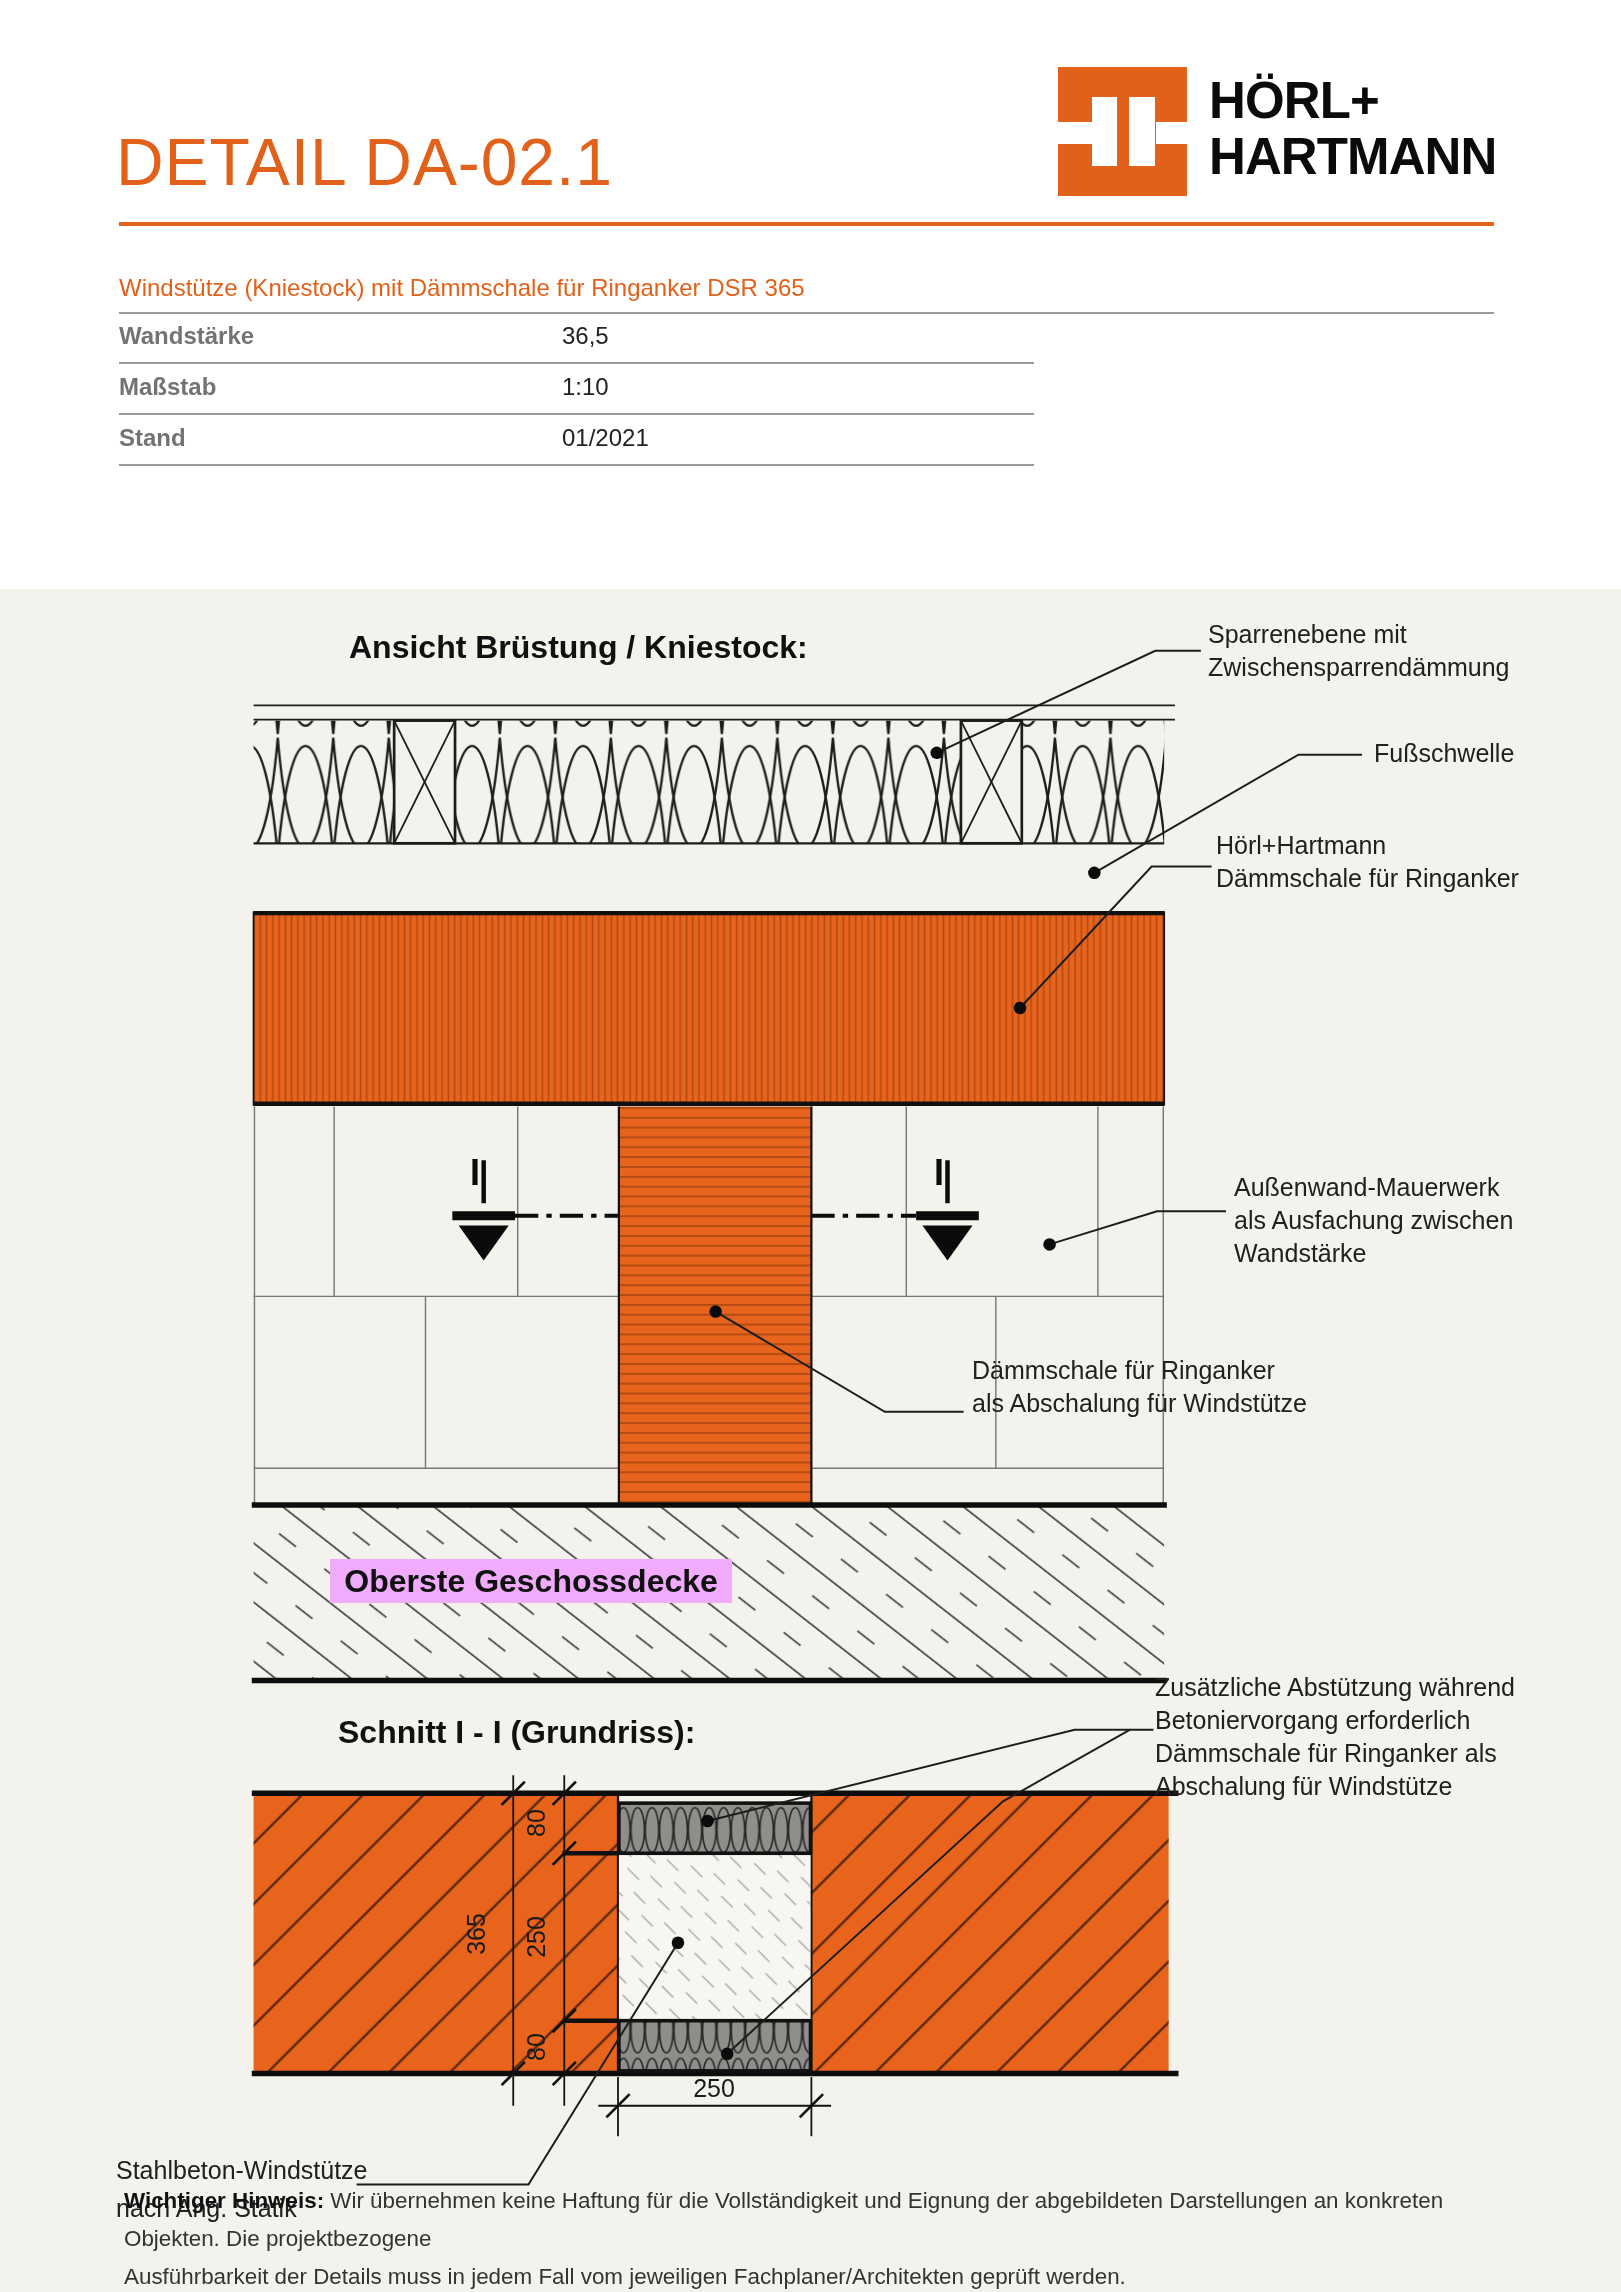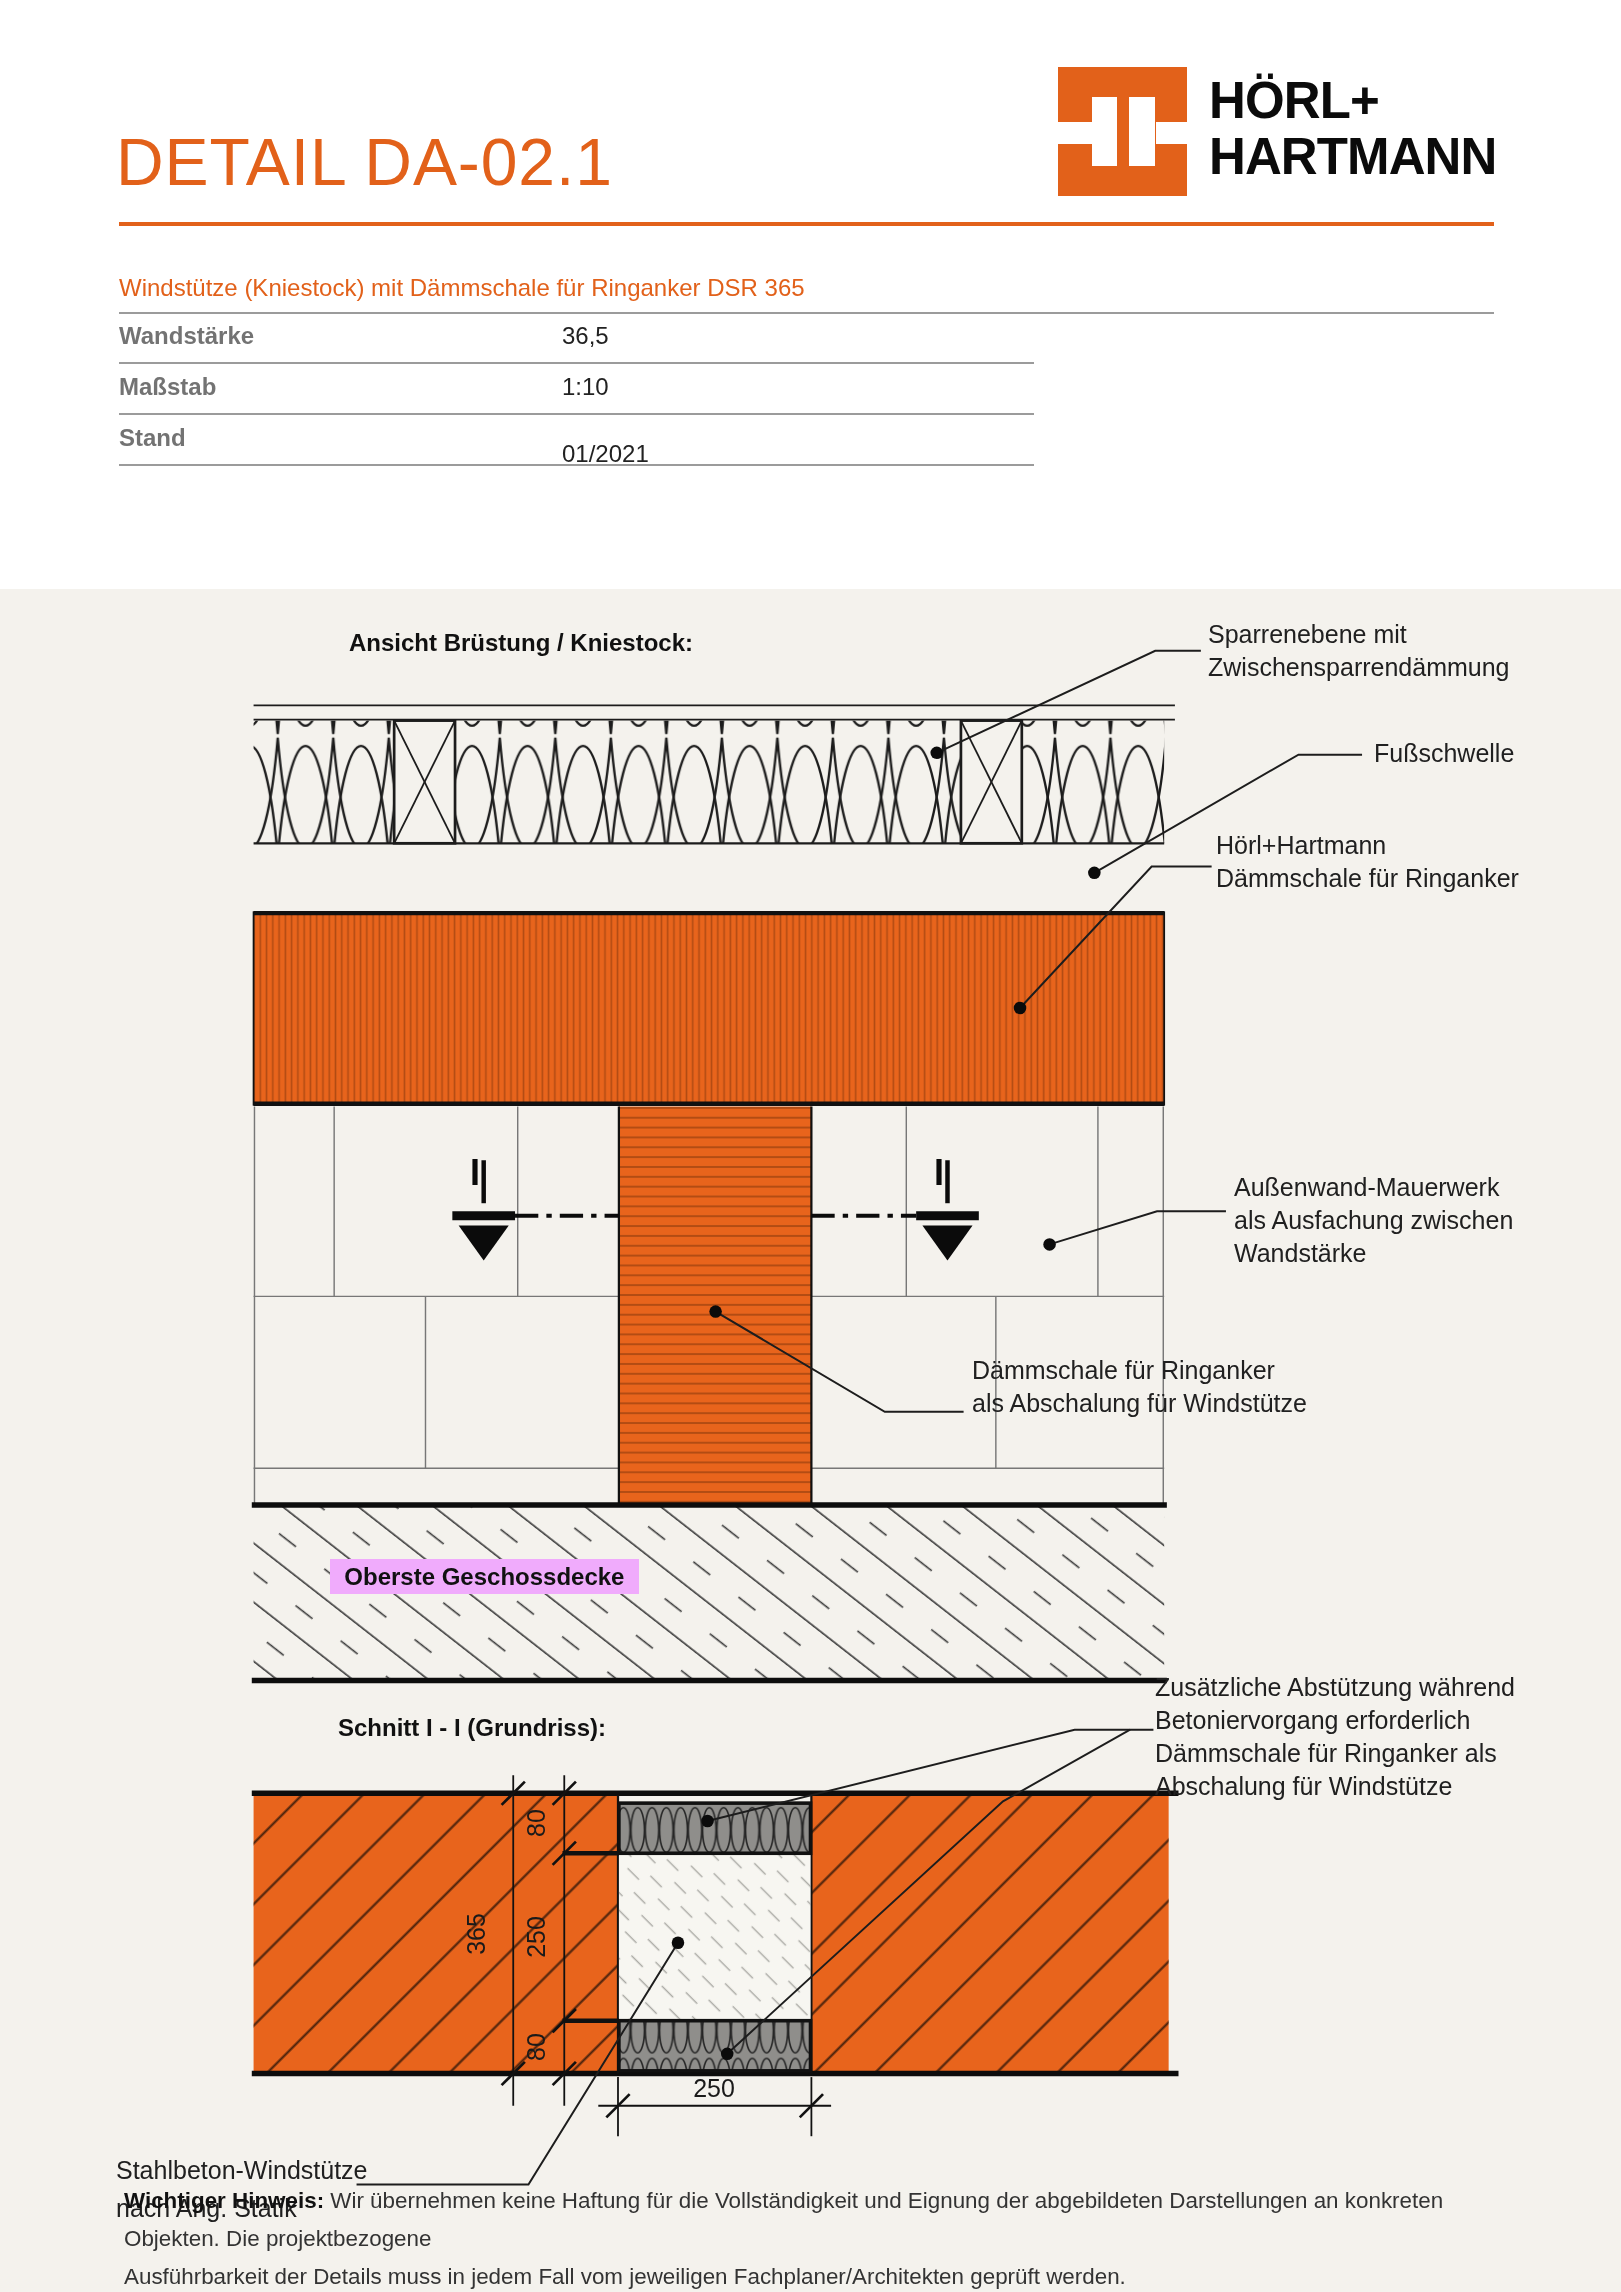--- a/index.html
+++ b/index.html
@@ -16,21 +16,21 @@
   #sub-rule{left:119px;top:312px;width:1375px;}
   .spec-label{font-size:24px;font-weight:bold;color:#737373;}
   .spec-value{font-size:24px;color:#222;}
   .row-rule{left:119px;width:915px;}
   
   #logo-mark{left:1058px;top:67px;width:129px;height:129px;background:#e2611a;}
   #logo-mark .cut{position:absolute;background:#ffffff;}
   #logo-text{left:1209px;top:73px;font-size:51px;line-height:56px;font-weight:bold;color:#0b0b0b;letter-spacing:-0.9px;}
   
   #sheet{left:0;top:589px;width:1621px;height:1703px;background:#f4f2ed;}
-  .draw-title{font-size:24px;font-weight:bold;color:#111;}
+  .draw-title{font-size:32px;font-weight:bold;color:#111;}
   .note{font-size:25px;line-height:33px;color:#202020;}
   .dim-rot{transform:translate(-50%,-50%) rotate(-90deg);font-size:25px;color:#1a1a1a;}
   .dim-h{transform:translate(-50%,0);font-size:25px;color:#1a1a1a;}
   .marker-letter{font-size:36px;font-weight:bold;color:#0b0b0b;}
   #deck-label{background:#f0abfc;padding:3.6px 14.3px;}
   
   #footer{left:124px;top:2182px;width:1397px;font-size:22.4px;line-height:38px;color:#333;}
   #footer b{color:#111;}
 </style>
 </head>
@@ -43,21 +43,21 @@
   <div class="abs" id="subtitle">Windstütze (Kniestock) mit Dämmschale für Ringanker DSR 365</div>
   <div class="abs hairline" id="sub-rule"></div>
 
   <div class="abs spec-label" style="left:119px;top:322px;">Wandstärke</div>
   <div class="abs spec-value" style="left:562px;top:322px;">36,5</div>
   <div class="abs hairline row-rule" style="top:362px;"></div>
   <div class="abs spec-label" style="left:119px;top:373px;">Maßstab</div>
   <div class="abs spec-value" style="left:562px;top:373px;">1:10</div>
   <div class="abs hairline row-rule" style="top:413px;"></div>
   <div class="abs spec-label" style="left:119px;top:424px;">Stand</div>
-  <div class="abs spec-value" style="left:562px;top:424px;margin-top:16px;">01/2021</div>
+  <div class="abs spec-value" style="left:562px;top:424px;">01/2021</div>
   <div class="abs hairline row-rule" style="top:464px;"></div>
 
   <div class="abs" id="logo-mark">
     <div class="cut" style="left:26%;top:23%;width:20%;height:54%;"></div>
     <div class="cut" style="left:55%;top:23%;width:20%;height:54%;"></div>
     <div class="cut" style="left:0;top:43%;width:26%;height:17%;"></div>
     <div class="cut" style="left:76%;top:43%;width:24%;height:17%;"></div>
   </div>
   <div class="abs" id="logo-text">
     <div>HÖRL+</div>

